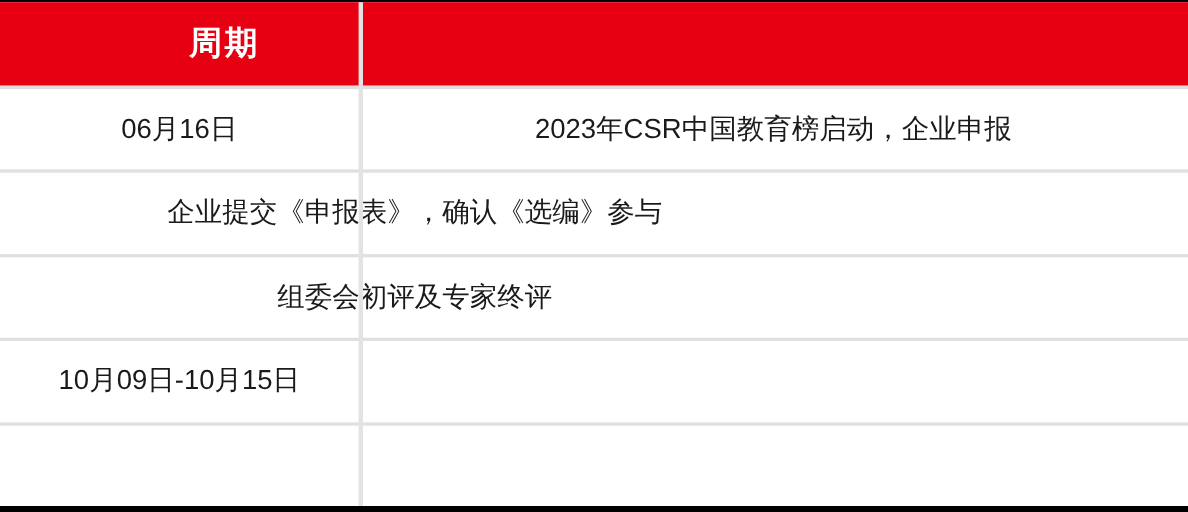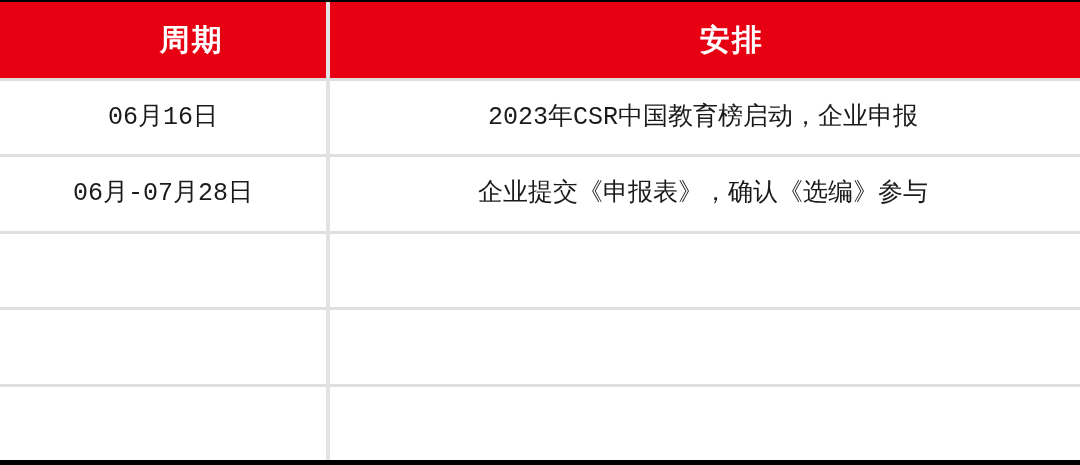--- a/index.html
+++ b/index.html
@@ -85,21 +85,20 @@
     width: 1080px;
     height: 382px;
   }
   .table-row {
     display: flex;
     width: 1080px;
     height: 76.4px;
     box-sizing: border-box;
     border-top: 3px solid #e0e0e0;
     background: #ffffff;
-    font-family: Liberation Mono, monospace;
   }
   .table-row:first-child {
     border-top: 3px solid #dedede;
   }
   .body-cell {
     display: flex;
     align-items: center;
     justify-content: center;
     height: 100%;
     box-sizing: border-box;
@@ -125,50 +124,50 @@
 <body>
 
 <div id="schedule-table">
 
   <div class="edge-rule-top"></div>
 
   <div class="table-header">
     <div class="header-cell col-period">
       <span>周期</span>
     </div>
-    <div class="header-cell col-arrange">
-      <span>安排</span>
-    </div>
   </div>
   <div class="header-divider"></div>
 
   <div class="table-body">
 
     <div class="table-row">
       <div class="body-cell col-period">
         <span>06月16日</span>
       </div>
       <div class="body-cell col-arrange">
         <span>2023年CSR中国教育榜启动，企业申报</span>
       </div>
     </div>
 
     <div class="table-row">
-      <div class="body-cell col-period">
-        <span>06月-07月28日</span>
-      </div>
       <div class="body-cell col-arrange">
         <span>企业提交《申报表》，确认《选编》参与</span>
       </div>
     </div>
 
     <div class="table-row">
+      <div class="body-cell col-arrange">
+        <span>组委会初评及专家终评</span>
+      </div>
     </div>
 
     <div class="table-row">
+      <div class="body-cell col-period">
+        <span>10月09日-10月15日</span>
+      </div>
     </div>
 
     <div class="table-row">
     </div>
 
     <div class="body-divider"></div>
   </div>
 
   <div class="edge-rule-bottom"></div>
 </div>

